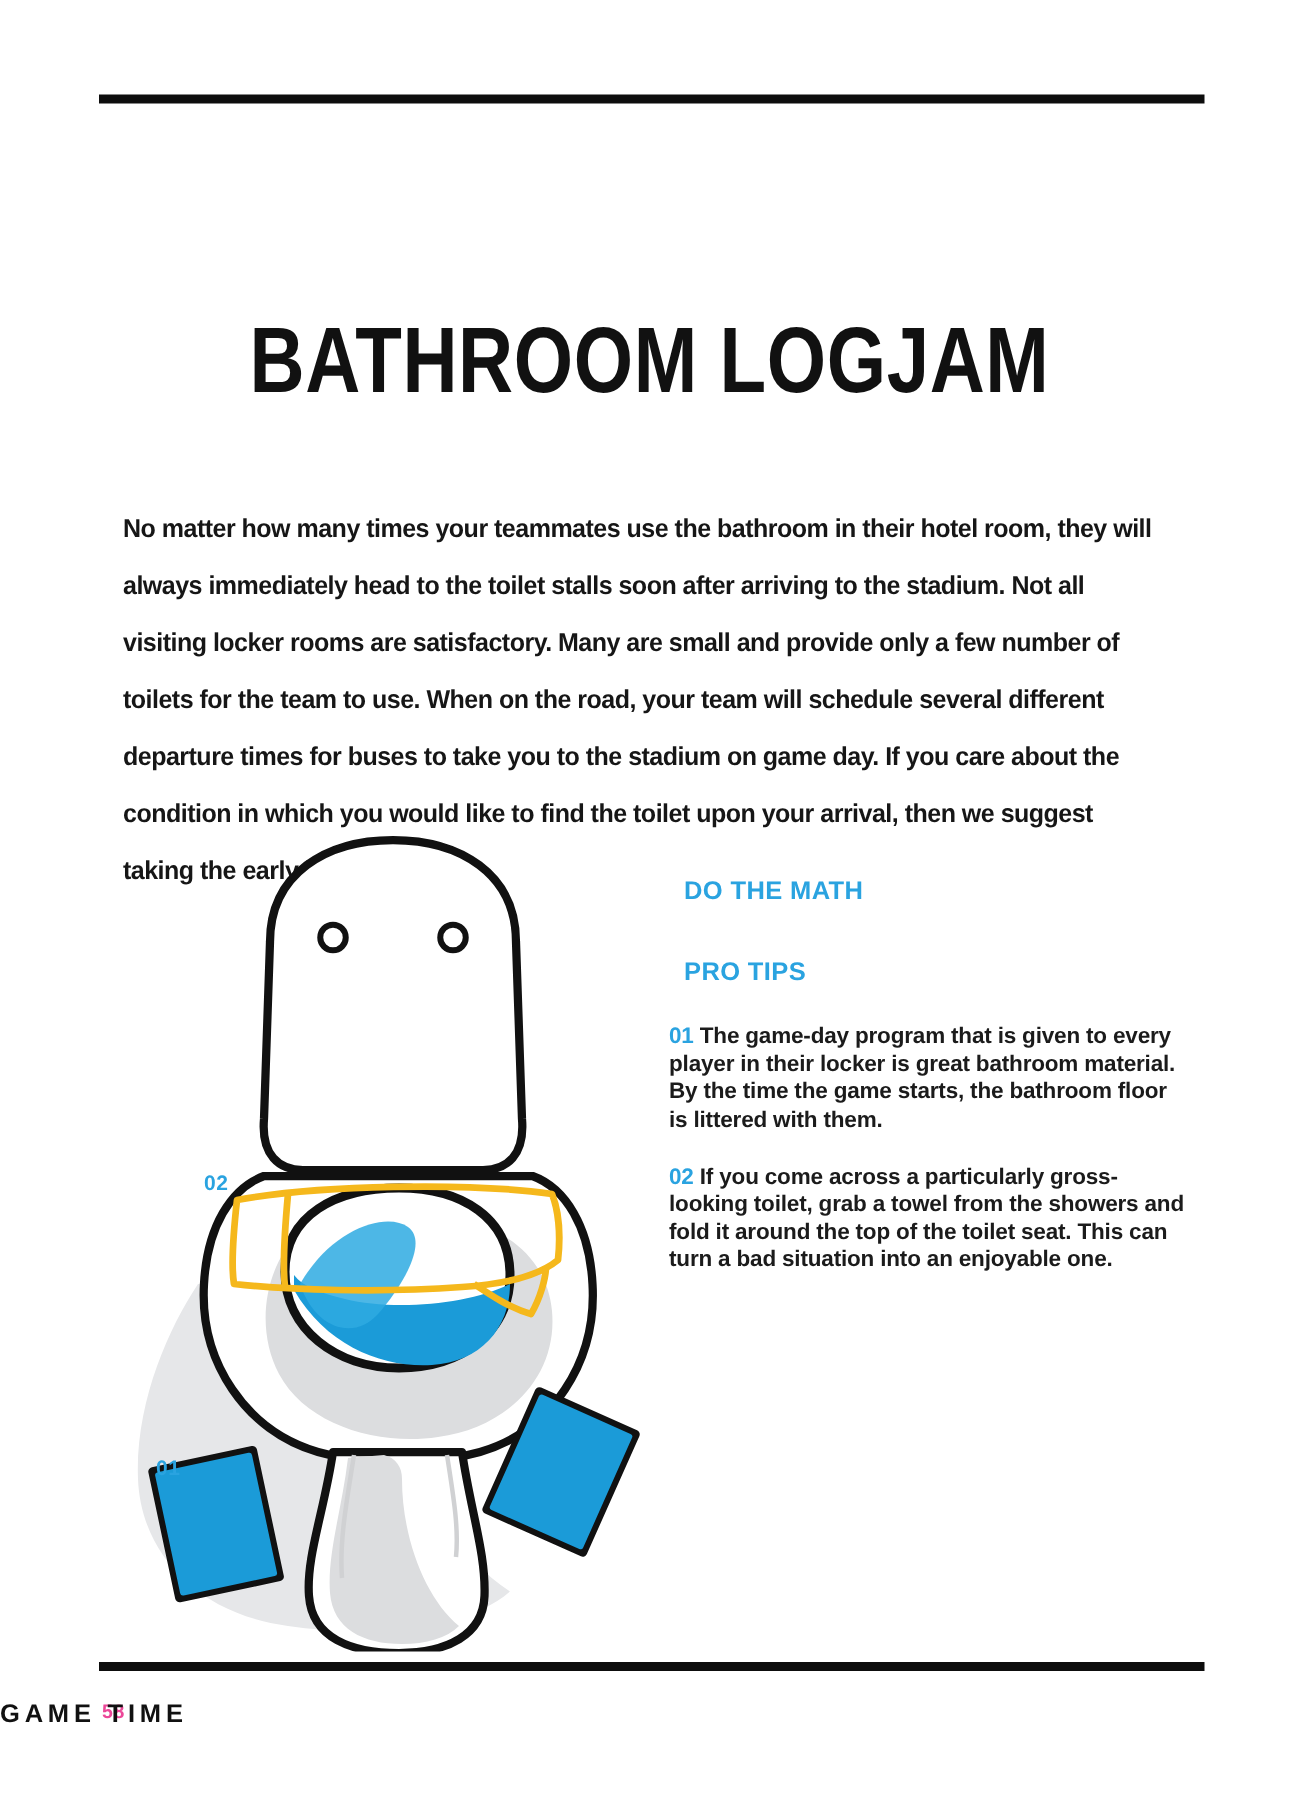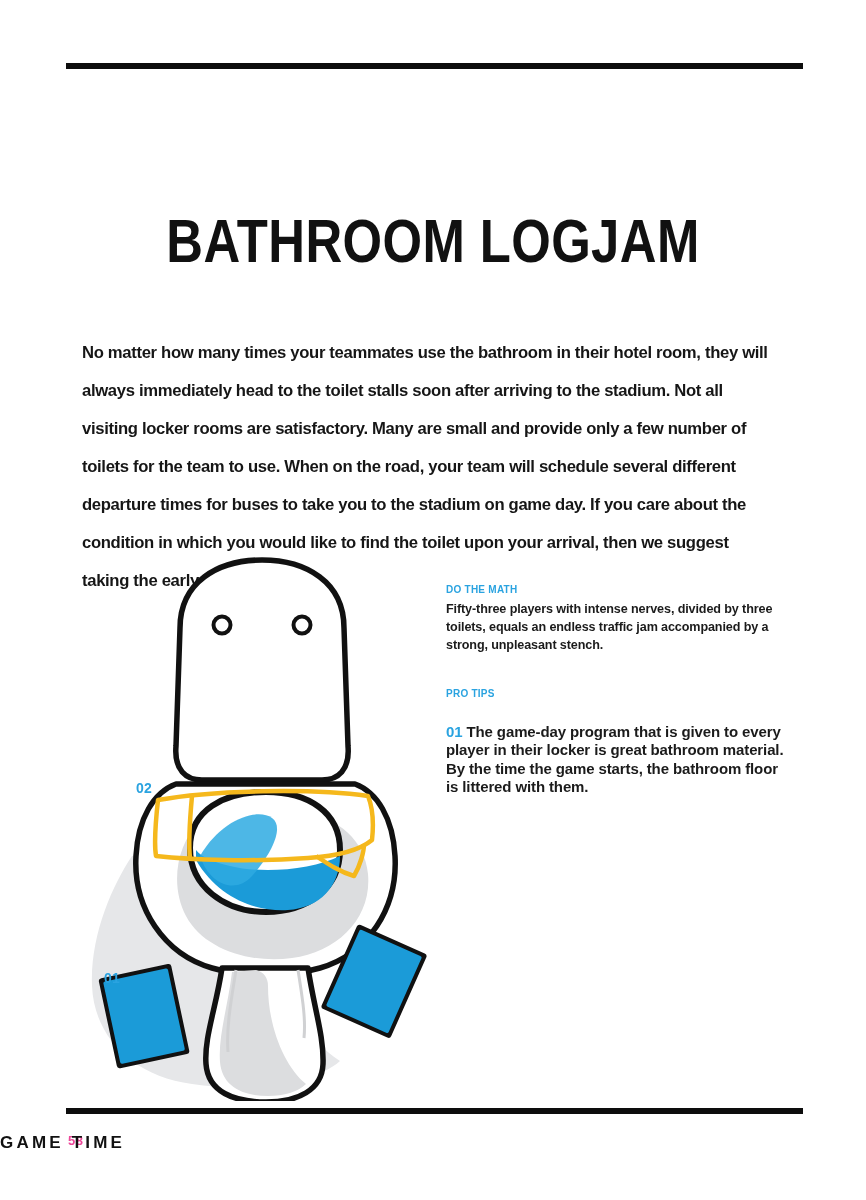--- a/index.html
+++ b/index.html
@@ -71,25 +71,25 @@
   }
 
   
   .col-right {
     position: absolute;
     left: 446px;
     top: 583px;
     width: 346px;
   }
   .kicker {
-    font-size: 10px;
+    font-size: 17px;
     font-weight: 700;
     letter-spacing: 0.25px;
     color: #2aa3e0;
-    margin: 0 0 4px 0;
+    margin: 0 0 4px 10px;
     line-height: 1.3;
   }
   .kicker.pro {
     margin-top: 32px;
   }
   .blurb {
     font-size: 12.6px;
     line-height: 18.2px;
     font-weight: 600;
     letter-spacing: -0.12px;
@@ -212,30 +212,30 @@
         </g>
       </g>
     </svg>
   </div>
 
   <span class="callout callout-02">02</span>
   <span class="callout callout-01">01</span>
 
   <div class="col-right">
     <p class="kicker">DO THE MATH</p>
-    <p class="blurb">Fifty-three players with intense nerves, divided by three toilets, equals an endless traffic jam accompanied by a strong, unpleasant stench.</p>
 
     <p class="kicker pro">PRO TIPS</p>
 
     <div class="tip-spacer"></div>
 
     <p class="tip"><span class="tip-num">01</span> <span>The game-day program that is given to every player in their locker is great bathroom material. By the time the game starts, the bathroom floor is littered with them.</span></p>
 
     <div class="tip-spacer"></div>
 
+    <p class="tip"><span class="tip-num">02</span> <span>If you come across a particularly gross-looking toilet, grab a towel from the showers and fold it around the top of the toilet seat. This can turn a bad situation into an enjoyable one.</span></p>
 
     <div class="tip-spacer"></div>
 
   </div>
 
   <div class="rule rule-bottom"></div>
   <span class="folio">58</span>
   <span class="running-head">GAME TIME</span>
 
 </div>

